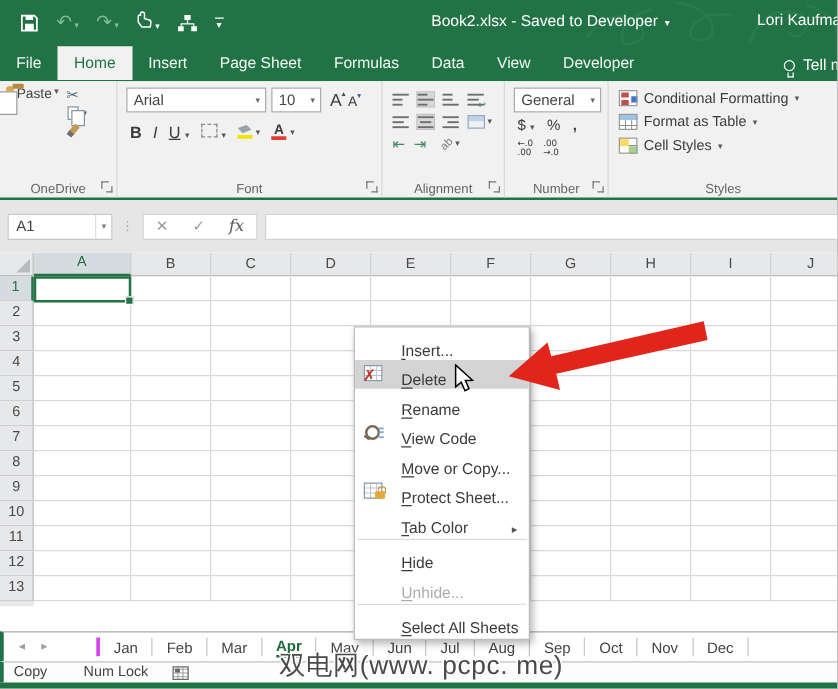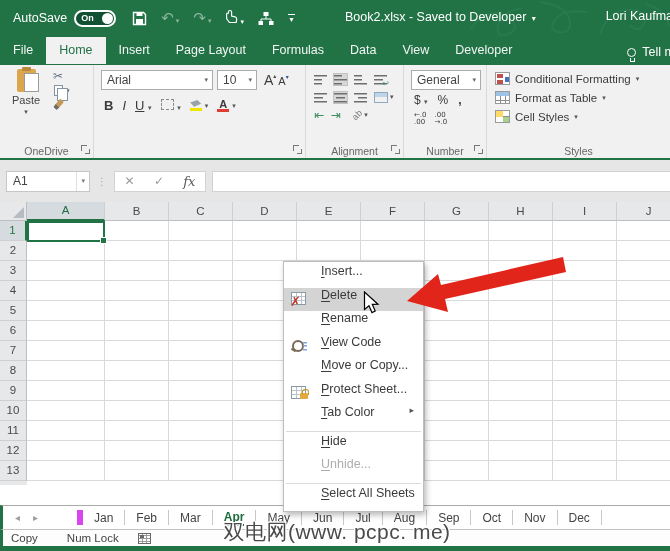--- a/index.html
+++ b/index.html
@@ -46,21 +46,21 @@
   .launcher{position:absolute;right:3px;bottom:4px;width:9px;height:9px}
   .launcher:before{content:"";position:absolute;left:0;top:0;width:5px;height:5px;
                    border-left:1px solid #777;border-top:1px solid #777}
   .launcher:after{content:"";position:absolute;right:0;bottom:0;width:4px;height:4px;
                   border-right:1px solid #777;border-bottom:1px solid #777}
   .dd{font-size:7px;color:#555}
 
   
   .g-clip{width:94px}
   .clip-inner{display:flex;padding:4px 0 0 5px}
-  .paste-btn{display:flex;flex-direction:column;align-items:center;width:42px;font-size:11px;gap:2px}
+  .paste-btn{display:flex;flex-direction:row;width:42px;font-size:11px;gap:2px}
   .ic-clipboard{position:relative;width:19px;height:23px;background:#dca64f;border-radius:2px}
   .ic-clipboard:before{content:"";position:absolute;left:5px;top:-2px;width:9px;height:4px;
                        background:#b98a3d;border-radius:1px}
   .ic-clipboard:after{content:"";position:absolute;right:-3px;top:4px;width:13px;height:17px;
                       background:#fff;border:1px solid #9b9b9b}
   .clip-col{display:flex;flex-direction:column;gap:3px;margin-left:6px;padding-top:1px}
   .ic-scissors{font-size:12px;color:#5d6e80;line-height:1}
   .ic-copy{position:relative;width:9px;height:11px;border:1px solid #8494a3;background:#fff;margin-left:1px}
   .ic-copy:after{content:"";position:absolute;left:2px;top:2px;width:9px;height:11px;
                  border:1px solid #8494a3;background:#fff}
@@ -157,39 +157,39 @@
   .selbox:after{content:"";position:absolute;right:-4px;bottom:-4px;width:5px;height:5px;
                 background:#217346;border:1px solid #fff}
 
   
   .tabsbar{position:absolute;left:0;top:505px;right:0;height:24px;background:#fff;z-index:5;
            border-top:1px solid #ababab;border-left:3px solid #217346;display:flex;align-items:center}
   .navarrows{display:flex;gap:13px;margin-left:12px;color:#9e9e9e;font-size:10px;width:62px}
   #stabs{display:flex;align-items:center;height:100%}
   .stab{padding:0 11px;font-size:12px;color:#444;border-right:1px solid #c8c8c8;height:15px;
         line-height:14px;display:flex;align-items:center}
-  .stab:first-child{border-left:6px solid #d946ef}
+  .stab:first-child{border-left:3px solid #d946ef}
   .stab.act .stl{color:#1e6b3c;font-weight:bold;border-bottom:2px solid #217346}
 
   
   .statusbar{position:absolute;left:0;top:529px;right:0;height:17px;background:#fdfdfd;z-index:5;
              border-top:1px solid #c2c2c2;border-left:3px solid #217346;display:flex;align-items:center;
              font-size:11.5px;color:#444}
   .sb-ready{margin-left:8px}
   .sb-numlock{margin-left:29px}
   .ic-macro{margin-left:19px;width:13px;height:11px;border:1px solid #6a6a6a;background:
     linear-gradient(#6a6a6a 0 0) 1px 1px/4px 3px no-repeat,
     linear-gradient(to right,#9a9a9a 1px,transparent 1px) -1px 0/4px 11px repeat-x,
     linear-gradient(to bottom,#9a9a9a 1px,transparent 1px) 0 4px/13px 3px repeat-y,#fff}
   .bottomstrip{position:absolute;left:0;top:546px;right:0;height:5px;background:#217346;z-index:6}
 
   
   .menu{position:absolute;left:283px;top:261px;width:141px;background:#fff;border:1px solid #bdbdbd;
         box-shadow:2px 3px 6px rgba(0,0,0,.28);z-index:40;padding:2px 0}
-  .mi{position:relative;height:23.5px;display:flex;align-items:flex-start;padding-left:37px;
+  .mi{position:relative;height:23.5px;display:flex;align-items:flex-end;padding-left:37px;
       font-size:12.5px;color:#3b3b3b;white-space:nowrap}
   .mi.hl{background:#d4d4d4}
   .mi.dis{color:#adadad}
   .mi u{text-underline-offset:2px}
   .mi .sub{position:absolute;right:9px;font-size:9px;color:#555}
   .msep{height:1px;background:#dcdcdc;margin:2px 2px}
   .mic{position:absolute;left:7px;top:4px}
   .sheet-ic{width:15px;height:13px;border:1px solid #8a9aa5;background:
     linear-gradient(to right,#b9c3ca 1px,transparent 1px) -1px 0/5px 13px repeat-x,
     linear-gradient(to bottom,#b9c3ca 1px,transparent 1px) 0 3px/15px 4px repeat-y,#fff}
@@ -225,27 +225,20 @@
 
   <div class="titlebar">
     <svg class="swirls" width="210" height="36" viewBox="0 0 210 36">
       <g fill="none" stroke="#2f8055" stroke-width="2">
         <path d="M10,30 q18,-26 38,-12 q14,10 0,16 q-12,5 -10,-8 q2,-14 24,-18"></path>
         <path d="M80,2 q28,4 30,20 q1,12 -12,10 q-10,-2 -3,-12 q8,-11 32,-8"></path>
         <path d="M140,34 q10,-28 34,-24 q16,3 10,14 q-6,10 -14,1"></path>
         <path d="M185,4 q22,6 24,22"></path>
       </g>
     </svg>
-    <div class="autosave">
-      <span>AutoSave</span>
-      <span class="toggle">
-        <span class="on-txt">On</span>
-        <span class="knob"></span>
-      </span>
-    </div>
     <div class="qat">
       <svg width="15" height="15" viewBox="0 0 15 15">
         <path d="M1.5 1.5 h10 l2 2 v10 h-12 Z" fill="none" stroke="#fff" stroke-width="1.4"></path>
         <rect x="4" y="8" width="7" height="5" fill="#fff"></rect>
         <rect x="4.5" y="1.5" width="6" height="3.5" fill="#fff"></rect>
       </svg>
       <span><span class="uglyph glyph dim">↶</span><span class="dd7 glyph dim">▾</span></span>
       <span><span class="uglyph glyph dim">↷</span><span class="dd7 glyph dim">▾</span></span>
       <span>
         <svg width="13" height="15" viewBox="0 0 13 15">
@@ -264,21 +257,21 @@
       <span>Book2.xlsx  -  Saved to Developer</span> <span class="dd7 glyph">▾</span>
     </div>
     <div class="user-name">Lori Kaufman</div>
   </div>
 
   <div class="tabrow">
     <div id="rtabs">
         <div class="rtab">File</div>
         <div class="rtab active">Home</div>
         <div class="rtab">Insert</div>
-        <div class="rtab">Page Layout</div>
+        <div class="rtab">Page Sheet</div>
         <div class="rtab">Formulas</div>
         <div class="rtab">Data</div>
         <div class="rtab">View</div>
         <div class="rtab">Developer</div>
       </div>
     <div class="tellme">
       <span class="bulb"></span>
       <span>Tell m</span>
     </div>
   </div>
@@ -333,20 +326,21 @@
           <span class="dd glyph">▾</span>
         </span>
         <span style="display:inline-flex;align-items:center;gap:3px">
           <span class="ic-fcolor">
               <span class="a">A</span>
               <span class="bar"></span>
             </span>
           <span class="dd glyph">▾</span>
         </span>
       </div>
+      <div class="glabel">Font</div>
       <span class="launcher"></span>
     </div>
 
     <div class="rgroup g-align">
       <div class="arow">
         <span class="l3 a-top"></span>
         <span class="l3 a-mid press"></span>
         <span class="l3 a-bot"></span>
         <span class="l3 a-left a-wrap"></span>
       </div>

